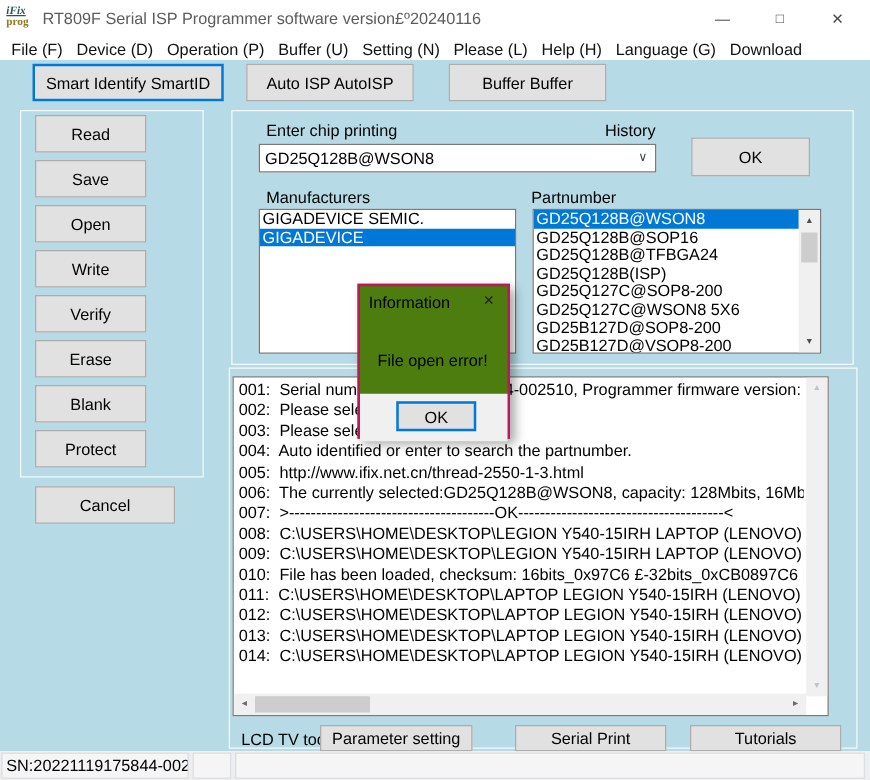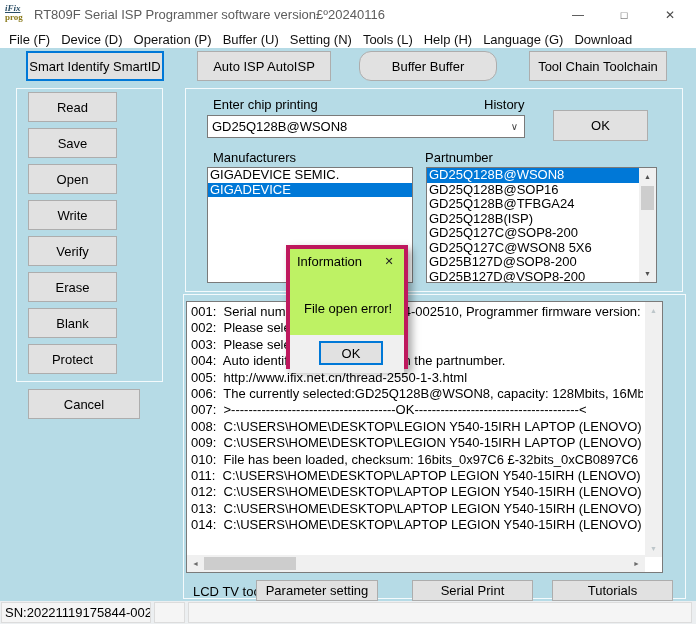--- a/index.html
+++ b/index.html
@@ -21,23 +21,23 @@
   
   .menubar { position:absolute; left:0; top:30px; width:696px; height:18px; background:#fff; display:flex; align-items:center; gap:11px; padding-left:9px; }
   .menu-item { white-space:nowrap; color:#111; }
 
   
   .client { position:absolute; left:0; top:48px; width:696px; height:553px; background:#b6dbe6; }
 
   .btn { position:absolute; background:#e1e1e1; border:1px solid #adadad; font-family:"Liberation Sans", sans-serif; font-size:13px; color:#000; text-align:center; }
   .btn.focused { border:2px solid #0078d7; }
 
-  .tb-smart { left:26px;  top:3px; width:138px; height:30px; }
+  .tb-smart { left:26px;  top:3px; width:153px; height:30px; }
   .tb-auto  { left:197px; top:3px; width:134px; height:30px; }
-  .tb-buf   { left:359px; top:3px; width:138px; height:30px;border-radius:12px; }
+  .tb-buf   { left:359px; top:3px; width:126px; height:30px; }
   .tb-tool  { left:529px; top:3px; width:138px; height:30px; }
 
   .groupbox { position:absolute; border:1px solid rgba(255,255,255,0.85); }
   .gb-left  { left:16px;  top:40px;  width:147px; height:294px; }
   .gb-chip  { left:185px; top:40px;  width:498px; height:204px; }
   .gb-log   { left:183px; top:246px; width:503px; height:305px; }
 
   .side-btn { left:28px; width:89px; height:30px; }
   .cancel-btn { left:28px; top:341px; width:112px; height:30px; }
 
@@ -77,21 +77,21 @@
   .bt-tut { left:552px; top:532px; width:121px; height:21px; }
 
   
   .statusbar { position:absolute; left:0; top:601px; width:696px; height:23px; background:#eceff1; }
   .status-panel { position:absolute; top:1px; height:21px; background:#f5f5f5; border:1px solid #dcdcdc; line-height:19px; padding-left:3px; white-space:nowrap; overflow:hidden; }
   .sp1 { left:1px; width:150px; }
   .sp2 { left:154px; width:31px; }
   .sp3 { left:188px; width:504px; }
 
   
-  .dialog { position:absolute; left:286px; top:245px; width:122px; height:124px; background:#bef264; border:4px solid #be185d; box-shadow:4px 4px 8px rgba(0,0,0,0.35); z-index:10; }
+  .dialog { position:absolute; left:286px; top:227px; width:122px; height:124px; background:#4d7c0f; border:2px solid #be185d; box-shadow:4px 4px 8px rgba(0,0,0,0.35); z-index:10; }
   .dlg-title { position:absolute; left:7px; top:5px; font-size:13px; color:#000; }
   .dlg-close { position:absolute; right:0; top:0; width:30px; height:24px; text-align:center; line-height:24px; font-size:11px; color:#222; }
   .dlg-msg { position:absolute; left:14px; top:52px; white-space:nowrap; }
   .dlg-footer { position:absolute; left:0; top:86px; width:100%; height:38px; background:#f0f0f0; }
   .dlg-ok { left:29px; top:92px; width:64px; height:24px; border:2px solid #0078d7; }
 </style>
 </head>
 <body>
 
 <div id="app">
@@ -106,32 +106,31 @@
     <div class="win-btn win-max"><span>□</span></div>
     <div class="win-btn win-close"><span>✕</span></div>
   </div>
 
   <div class="menubar">
     <span class="menu-item">File (F)</span>
     <span class="menu-item">Device (D)</span>
     <span class="menu-item">Operation (P)</span>
     <span class="menu-item">Buffer (U)</span>
     <span class="menu-item">Setting (N)</span>
-    <span class="menu-item">Tools (L)</span>
+    <span class="menu-item">Please (L)</span>
     <span class="menu-item">Help (H)</span>
     <span class="menu-item">Language (G)</span>
     <span class="menu-item">Download</span>
   </div>
 
   <div class="client">
 
     <button class="btn tb-smart focused">Smart Identify SmartID</button>
     <button class="btn tb-auto">Auto ISP AutoISP</button>
     <button class="btn tb-buf">Buffer Buffer</button>
-    <button class="btn tb-tool">Tool Chain Toolchain</button>
 
     <div class="groupbox gb-left"></div>
     <button class="btn side-btn" style="top:44px">Read</button>
     <button class="btn side-btn" style="top:80px">Save</button>
     <button class="btn side-btn" style="top:116px">Open</button>
     <button class="btn side-btn" style="top:152px">Write</button>
     <button class="btn side-btn" style="top:188px">Verify</button>
     <button class="btn side-btn" style="top:224px">Erase</button>
     <button class="btn side-btn" style="top:260px">Blank</button>
     <button class="btn side-btn" style="top:296px">Protect</button>

